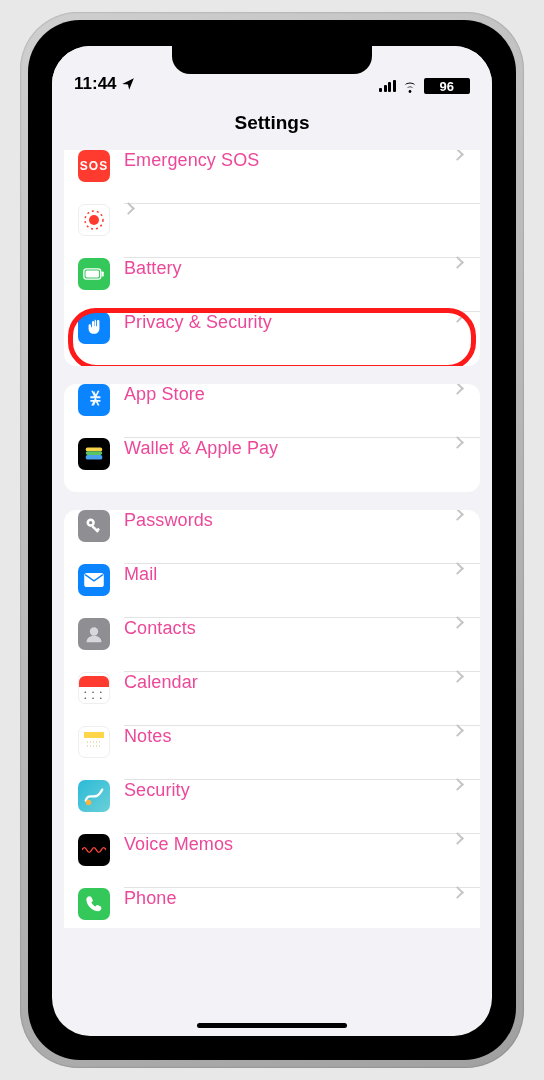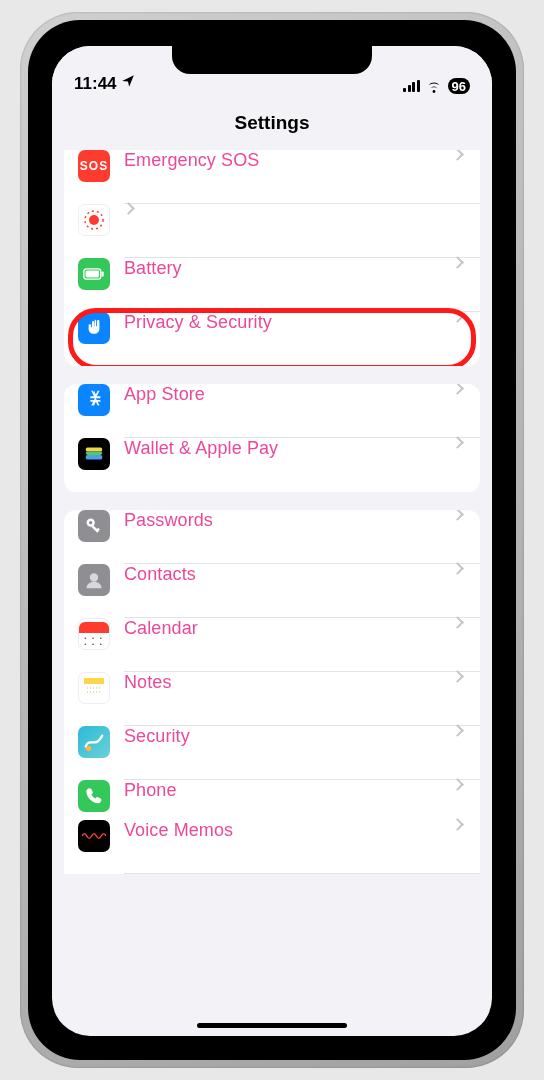--- a/index.html
+++ b/index.html
@@ -55,25 +55,25 @@
   .status-bar {
     height: 52px;
     display: flex;
     justify-content: space-between;
     align-items: flex-end;
     padding: 0 22px 4px;
     background: #f2f2f7;
     font-weight: 600;
     font-size: 17px;
   }
-  .status-left { display:flex; align-items:flex-start; gap:4px; }
+  .status-left { display:flex; align-items:center; gap:4px; }
   .status-right { display:flex; align-items:center; gap:5px; }
   .battery-badge {
     background:#000; color:#fff; font-size:13px; font-weight:700;
-    border-radius:8px; padding:2px 4px 1px; line-height:1;
+    border-radius:2px; padding:2px 16px 1px; line-height:1;
   }
   .sig-bars { display:flex; align-items:flex-end; gap:1.5px; height:12px; }
   .sig-bars span { width:3px; background:#000; border-radius:1px; }
   .sig-bars span:nth-child(1){height:4px} .sig-bars span:nth-child(2){height:7px}
   .sig-bars span:nth-child(3){height:10px} .sig-bars span:nth-child(4){height:12px}
 
   .header {
     background:#f2f2f7;
     text-align:center;
     font-weight:700;
@@ -259,20 +259,31 @@
                     <circle cx="8" cy="8" r="2" fill="#8e8e93"></circle>
                     <rect x="11" y="11" width="10" height="3" transform="rotate(45 11 11)" fill="#fff"></rect>
                     <rect x="17" y="14" width="3" height="2.5" transform="rotate(45 17 14)" fill="#fff"></rect>
                   </svg>
                 </div>
                 <div class="label">Passwords</div>
                 <div class="chev"></div>
                 <div class="separator"></div>
               </div>
               <div class="row">
+                <div class="icon-box ic-mail">
+                  <svg width="22" height="16" viewBox="0 0 24 18">
+                    <rect x="1" y="1" width="22" height="16" rx="3" fill="#fff"></rect>
+                    <path d="M2 3l10 7 10-7" stroke="#0a84ff" stroke-width="1.5" fill="none"></path>
+                  </svg>
+                </div>
+                <div class="label">Mail</div>
+                <div class="chev"></div>
+                <div class="separator"></div>
+              </div>
+              <div class="row">
                 <div class="icon-box ic-contacts">
                   <svg width="20" height="20" viewBox="0 0 24 24">
                     <circle cx="12" cy="9" r="5" fill="#d8d8dc"></circle>
                     <path d="M3 22c0-5 4-8 9-8s9 3 9 8z" fill="#d8d8dc"></path>
                   </svg>
                 </div>
                 <div class="label">Contacts</div>
                 <div class="chev"></div>
                 <div class="separator"></div>
               </div>
@@ -302,38 +313,38 @@
                 <div class="icon-box ic-freeform">
                   <svg width="22" height="22" viewBox="0 0 24 24">
                     <path d="M3 17 C 6 6, 14 20, 21 5" stroke="#fff" stroke-width="2.5" fill="none" stroke-linecap="round"></path>
                     <circle cx="6" cy="19" r="3" fill="#ffb340"></circle>
                   </svg>
                 </div>
                 <div class="label">Security</div>
                 <div class="chev"></div>
                 <div class="separator"></div>
               </div>
+              <div class="row">
+                <div class="icon-box ic-voicememos">
+                  <svg width="24" height="16" viewBox="0 0 30 16">
+                    <path d="M0 8 Q 3 2 6 8 T 12 8 T 18 8 T 24 8 T 30 8" stroke="#ff453a" stroke-width="1.8" fill="none"></path>
+                  </svg>
+                </div>
+                <div class="label">Voice Memos</div>
+                <div class="chev"></div>
+                <div class="separator"></div>
+              </div>
               <div class="row" style="height: 40px;">
                 <div class="icon-box ic-phone">
                   <svg width="18" height="18" viewBox="0 0 24 24">
                     <path fill="#fff" d="M6 2c1 0 2 0 2.5 1l2 4c.3.6 0 1.2-.5 1.6l-1.5 1.2c1 2.5 3 4.5 5.5 5.5l1.2-1.5c.4-.5 1-.8 1.6-.5l4 2c1 .5 1 1.5 1 2.5 0 2-2 4-4 4-8 0-16-8-16-16 0-2 2-4 4-4z"></path>
                   </svg>
                 </div>
                 <div class="label">Phone</div>
                 <div class="chev"></div>
-              </div>
-              <div class="row">
-                <div class="icon-box ic-voicememos">
-                  <svg width="24" height="16" viewBox="0 0 30 16">
-                    <path d="M0 8 Q 3 2 6 8 T 12 8 T 18 8 T 24 8 T 30 8" stroke="#ff453a" stroke-width="1.8" fill="none"></path>
-                  </svg>
-                </div>
-                <div class="label">Voice Memos</div>
-                <div class="chev"></div>
-                <div class="separator"></div>
               </div>
             </div>
           </div>
 
         <div class="home-indicator"></div>
       </div>
     </div>
   </div>
 </div>
 

